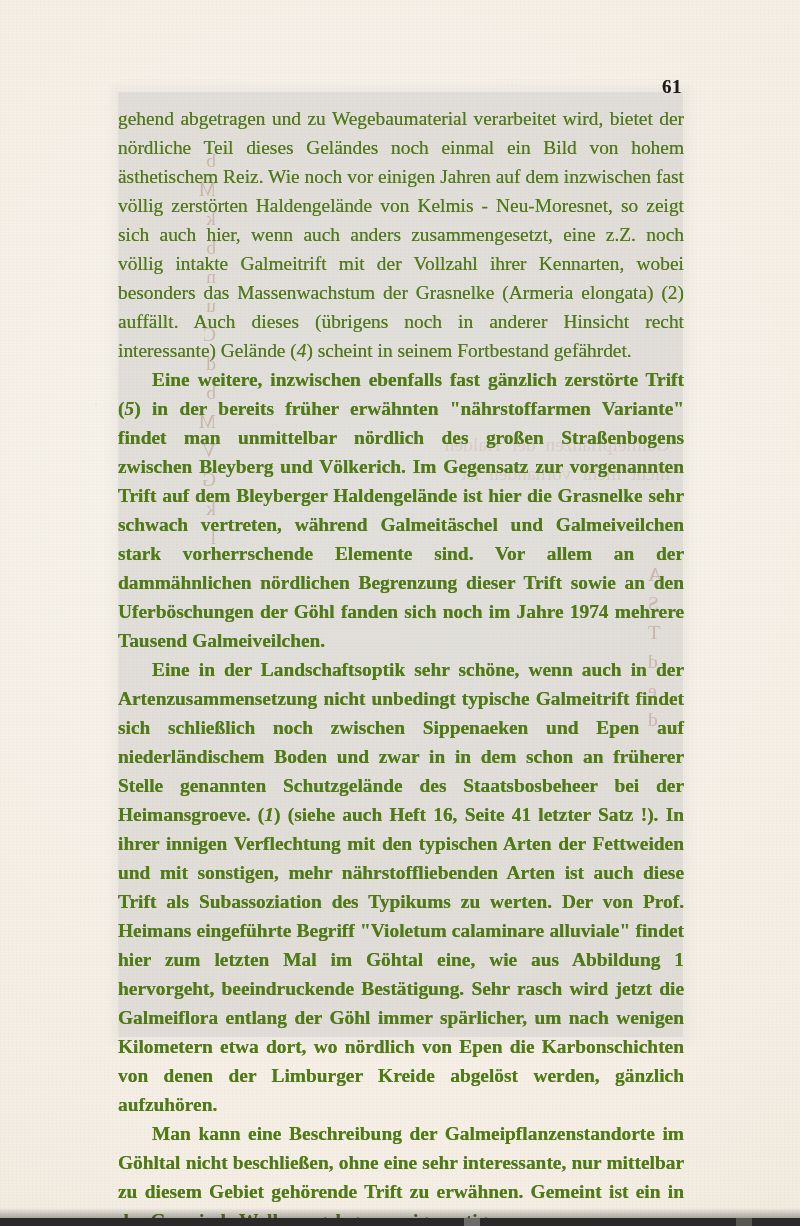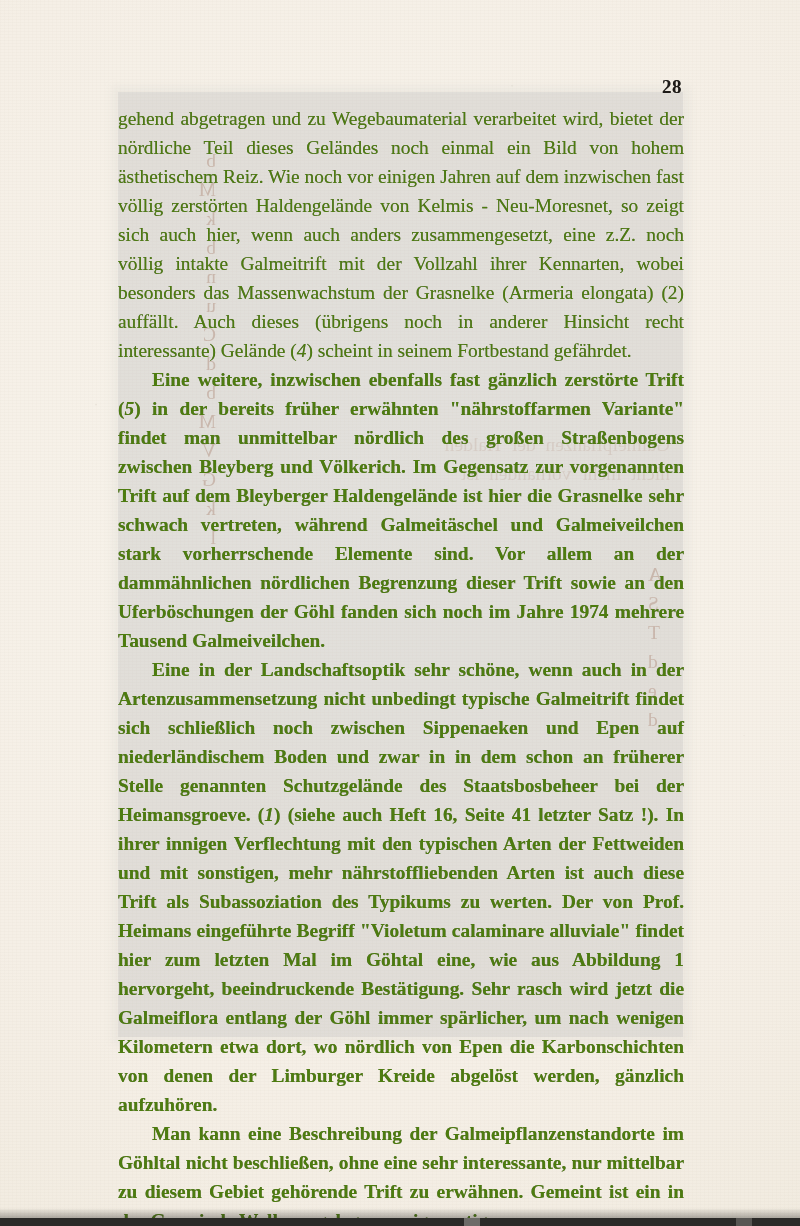--- a/index.html
+++ b/index.html
@@ -184,21 +184,21 @@
   <div class="bleed bleed-right">A
 S
 T
 d
 e
 d</div>
   <div class="bleed bleed-mid">Galmeipflanzen  der  Halden
 nicht  mehr  vorhanden  ist</div>
 
   <div class="content">
-    <div class="folio">28</div>
+    <div class="folio">61</div>
     <div id="paragraphs">
         <p class="para" id="para-1"><span>gehend abgetragen und zu Wegebaumaterial verarbeitet wird, bietet der nördliche Teil dieses Geländes noch einmal ein Bild von hohem ästhetischem Reiz. Wie noch vor einigen Jahren auf dem inzwischen fast völlig zerstörten Haldengelände von Kelmis - Neu-Moresnet, so zeigt sich auch hier, wenn auch anders zusammengesetzt, eine z.Z. noch völlig intakte Galmeitrift mit der Vollzahl ihrer Kennarten, wobei besonders das Massenwachstum der Grasnelke (Armeria elongata) (2) auffällt. Auch dieses (übrigens noch in anderer Hinsicht recht interessante) Gelände (</span><em>4</em><span>) scheint in seinem Fortbestand gefährdet.</span></p>
         <p class="para indent" id="para-2"><span>Eine weitere, inzwischen ebenfalls fast gänzlich zerstörte Trift (</span><em>5</em><span>) in der bereits früher erwähnten "nährstoffarmen Variante" findet man unmittelbar nördlich des großen Straßenbogens zwischen Bleyberg und Völkerich. Im Gegensatz zur vorgenannten Trift auf dem Bleyberger Haldengelände ist hier die Grasnelke sehr schwach vertreten, während Galmeitäschel und Galmeiveilchen stark vorherrschende Elemente sind. Vor allem an der dammähnlichen nördlichen Begrenzung dieser Trift sowie an den Uferböschungen der Göhl fanden sich noch im Jahre 1974 mehrere Tausend Galmeiveilchen.</span></p>
         <p class="para indent" id="para-3"><span>Eine in der Landschaftsoptik sehr schöne, wenn auch in der Artenzusammensetzung nicht unbedingt typische Galmeitrift findet sich schließlich noch zwischen Sippenaeken und Epen auf niederländischem Boden und zwar in in dem schon an früherer Stelle genannten Schutzgelände des Staatsbosbeheer bei der Heimansgroeve. (</span><em>1</em><span>) (siehe auch Heft 16, Seite 41 letzter Satz !). In ihrer innigen Verflechtung mit den typischen Arten der Fettweiden und mit sonstigen, mehr nährstoffliebenden Arten ist auch diese Trift als Subassoziation des Typikums zu werten. Der von Prof. Heimans eingeführte Begriff "Violetum calaminare alluviale" findet hier zum letzten Mal im Göhtal eine, wie aus Abbildung 1 hervorgeht, beeindruckende Bestätigung. Sehr rasch wird jetzt die Galmeiflora entlang der Göhl immer spärlicher, um nach wenigen Kilometern etwa dort, wo nördlich von Epen die Karbonschichten von denen der Limburger Kreide abgelöst werden, gänzlich aufzuhören.</span></p>
         <p class="para indent" id="para-4"><span>Man kann eine Beschreibung der Galmeipflanzenstandorte im Göhltal nicht beschließen, ohne eine sehr interessante, nur mittelbar zu diesem Gebiet gehörende Trift zu erwähnen. Gemeint ist ein in der Gemeinde Walhorn gelegenes, eigenartig</span></p>
       </div>
   </div>
 
   <div class="scan-edge-fade"></div>
   <div class="scan-edge"></div>

